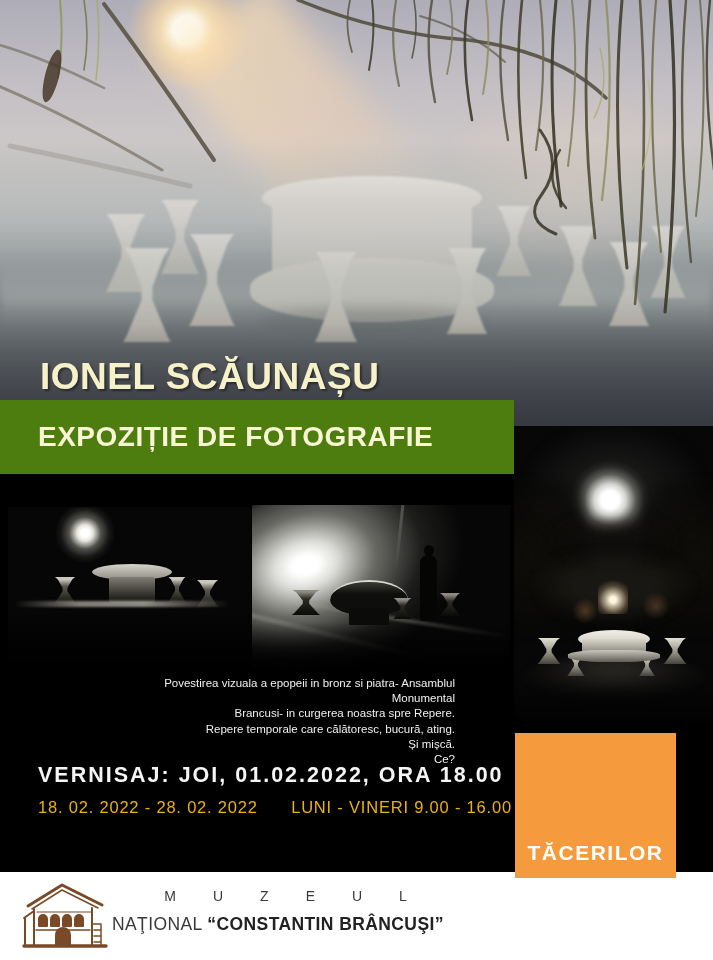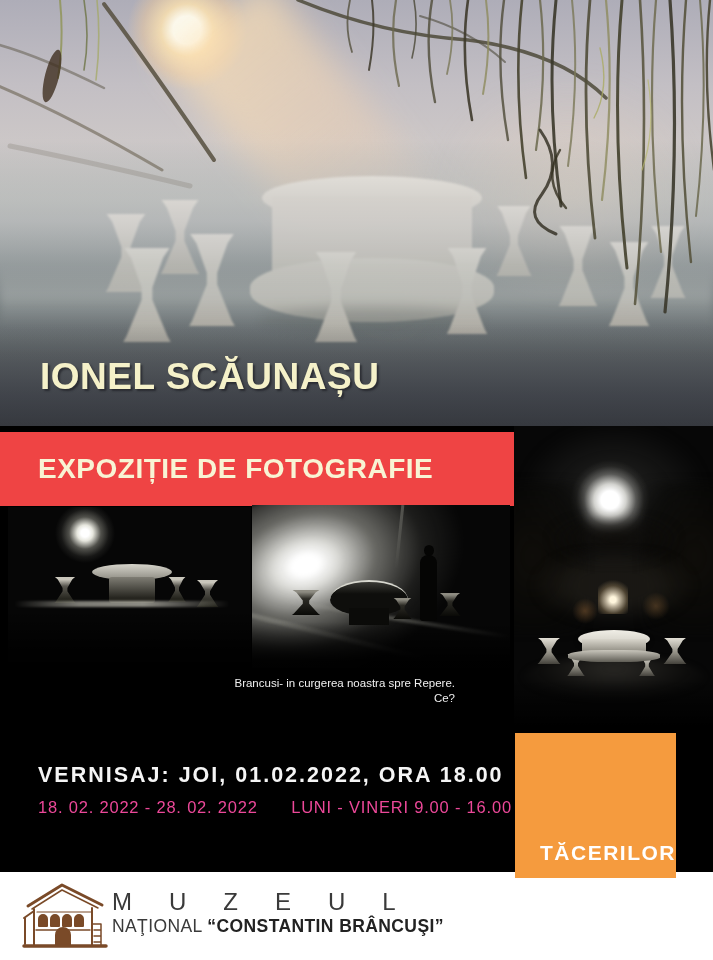--- a/index.html
+++ b/index.html
@@ -41,21 +41,21 @@
     background:linear-gradient(180deg,#e6e2d8,#cfcbc1 45%,#b6b2a8); }
   .fogwash { position:absolute; inset:0;
     background:linear-gradient(180deg, rgba(190,188,196,0) 30%, rgba(198,198,202,.45) 52%,
       rgba(172,177,180,.35) 62%, rgba(122,130,132,.15) 72%, transparent 85%); }
   .slatewash { position:absolute; inset:0;
     background:linear-gradient(180deg, transparent 76%, rgba(42,46,52,.5) 93%, rgba(36,39,45,.62) 100%); }
   .artist-title { position:absolute; left:40px; top:356px; font-size:37px; font-weight:bold;
     letter-spacing:.5px; color:#f5f1c9; text-shadow:2px 2px 2px rgba(20,20,25,.55); }
 
   
-  .orange-band { position:absolute; left:0; top:432px; width:514px; height:74px; background:#ef4444; }
+  .orange-band { position:absolute; left:0; top:400px; width:514px; height:74px; background:#4d7c0f; }
   .expo-text { position:absolute; left:38px; top:0; line-height:74px; font-size:28px; font-weight:bold;
     letter-spacing:.5px; color:#f8f4d4; }
 
   
   .photo { position:absolute; background:#060606; overflow:hidden; }
   .night1 { left:8px; top:507px; width:243px; height:155px; }
   .night2 { left:252px; top:505px; width:258px; height:163px; }
   .night3 { left:514px; top:426px; width:199px; height:310px; background:#070707; }
 
   .n1-lamp { position:absolute; left:47px; top:-4px; width:60px; height:60px;
@@ -134,37 +134,37 @@
     background:radial-gradient(ellipse at 50% 30%, rgba(112,108,97,.32), rgba(42,40,35,.15) 60%, transparent 78%);
     filter:blur(3px); }
   .p3-fade { position:absolute; left:0; bottom:0; width:100%; height:56px;
     background:linear-gradient(transparent, #000 82%); }
 
   
   .poem { position:absolute; left:125px; top:676px; width:330px; text-align:right;
     font-size:11.5px; line-height:15.2px; color:#f0f0f0; }
   .vernisaj { position:absolute; left:38px; top:763px; font-size:21.5px; font-weight:bold;
     letter-spacing:2px; color:#f5f5f5; }
-  .dates-row { position:absolute; left:38px; top:798px; font-size:16.5px; letter-spacing:.8px; color:#ec4899; }
+  .dates-row { position:absolute; left:38px; top:798px; font-size:16.5px; letter-spacing:.8px; color:#eab308; }
   .dates-row .sched { margin-left:28px; }
 
   
   .season-box { position:absolute; left:515px; top:733px; width:161px; height:145px;
     background:#F59B3E; z-index:3; }
   .season-line1 { position:absolute; left:0; top:20px; width:100%; text-align:center;
     font-size:21px; font-weight:bold; letter-spacing:1.5px; color:#fff; }
-  .season-line2 { position:absolute; left:0; bottom:13px; width:100%; text-align:right;
+  .season-line2 { position:absolute; left:0; bottom:13px; width:100%; text-align:center;
     font-size:21px; font-weight:bold; letter-spacing:1.5px; color:#fff; }
 
   
   .footer { position:absolute; left:0; top:872px; width:713px; height:88px; background:#fff; z-index:2; }
   .logo { position:absolute; left:22px; top:8px; width:86px; height:74px; }
   .footer-text { position:absolute; left:112px; top:16px; color:#3a3a3a; }
-  .muzeul-line { font-size:24px; letter-spacing:37px; color:#3a3a3a; }
-  .national-line { margin-top:0; font-size:17.5px; letter-spacing:.4px; color:#3a3a3a; }
+  .muzeul-line { font-size:14px; letter-spacing:37px; color:#3a3a3a;text-align:right; }
+  .national-line { margin-top:10px; font-size:17.5px; letter-spacing:.4px; color:#3a3a3a; }
   .national-line b { color:#222; }
 </style>
 </head>
 <body>
 
 <div class="poster">
 
   <div class="fog-photo">
     <div class="sun"></div>
     <div class="beam"></div>
@@ -279,21 +279,24 @@
     <div class="p3stool" style="left:52px;top:228px;width:20px;height:22px"></div>
     <div class="p3stool" style="left:148px;top:212px;width:26px;height:26px"></div>
     <div class="p3stool" style="left:124px;top:229px;width:18px;height:21px"></div>
     <div class="p3-tabletop"></div>
     <div class="p3-tablebody"></div>
     <div class="p3-tablebase"></div>
     <div class="p3-fade"></div>
   </div>
 
   <div class="poem">
+    <div>Povestirea vizuala a epopeii in bronz si piatra- Ansamblul Monumental</div>
     <div>Brancusi- in curgerea noastra spre Repere.</div>
+    <div>Repere temporale care călătoresc, bucură, ating.</div>
+    <div>Și mișcă.</div>
     <div>Ce?</div>
   </div>
 
   <div class="vernisaj">VERNISAJ: JOI, 01.02.2022, ORA 18.00</div>
   <div class="dates-row">
     <span>18. 02. 2022 - 28. 02. 2022</span>
     <span class="sched">LUNI - VINERI 9.00 - 16.00</span>
   </div>
 
   <div class="season-box">

